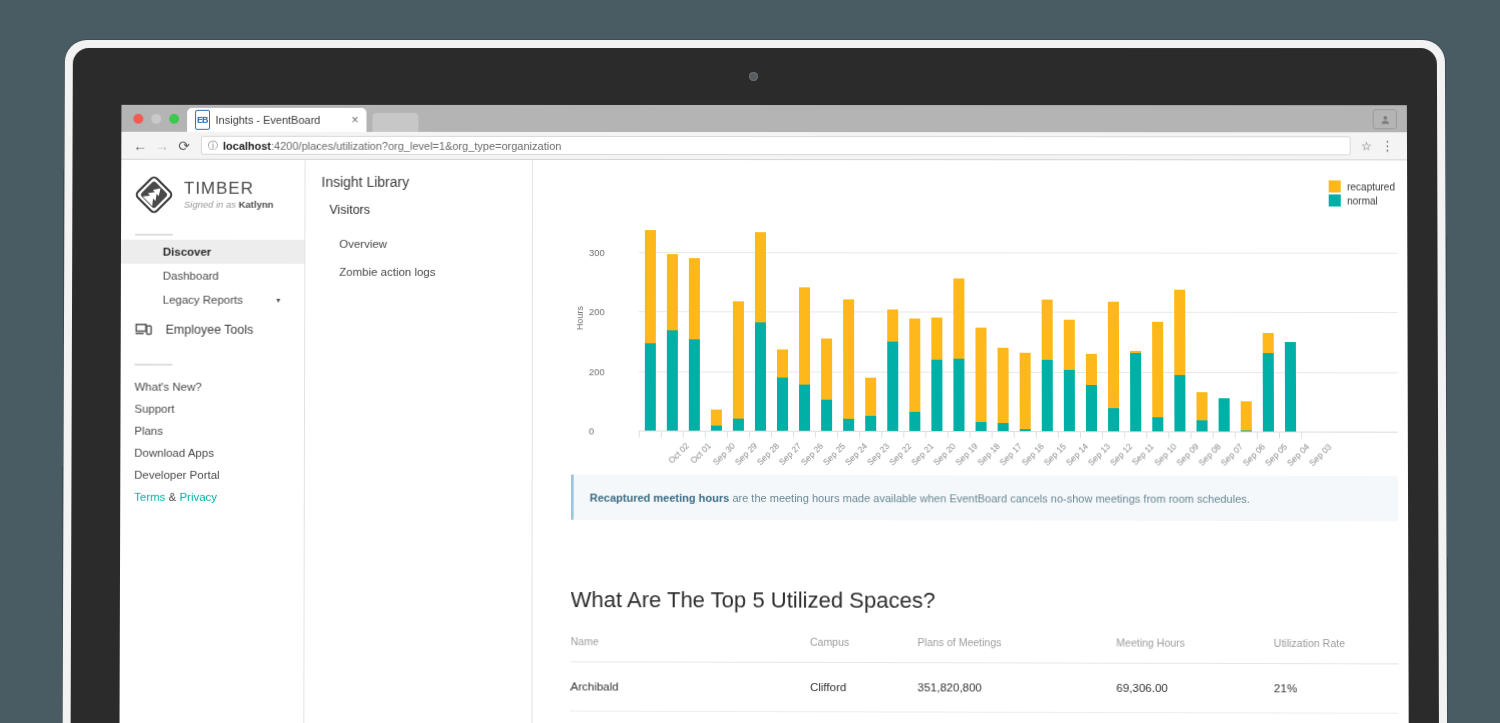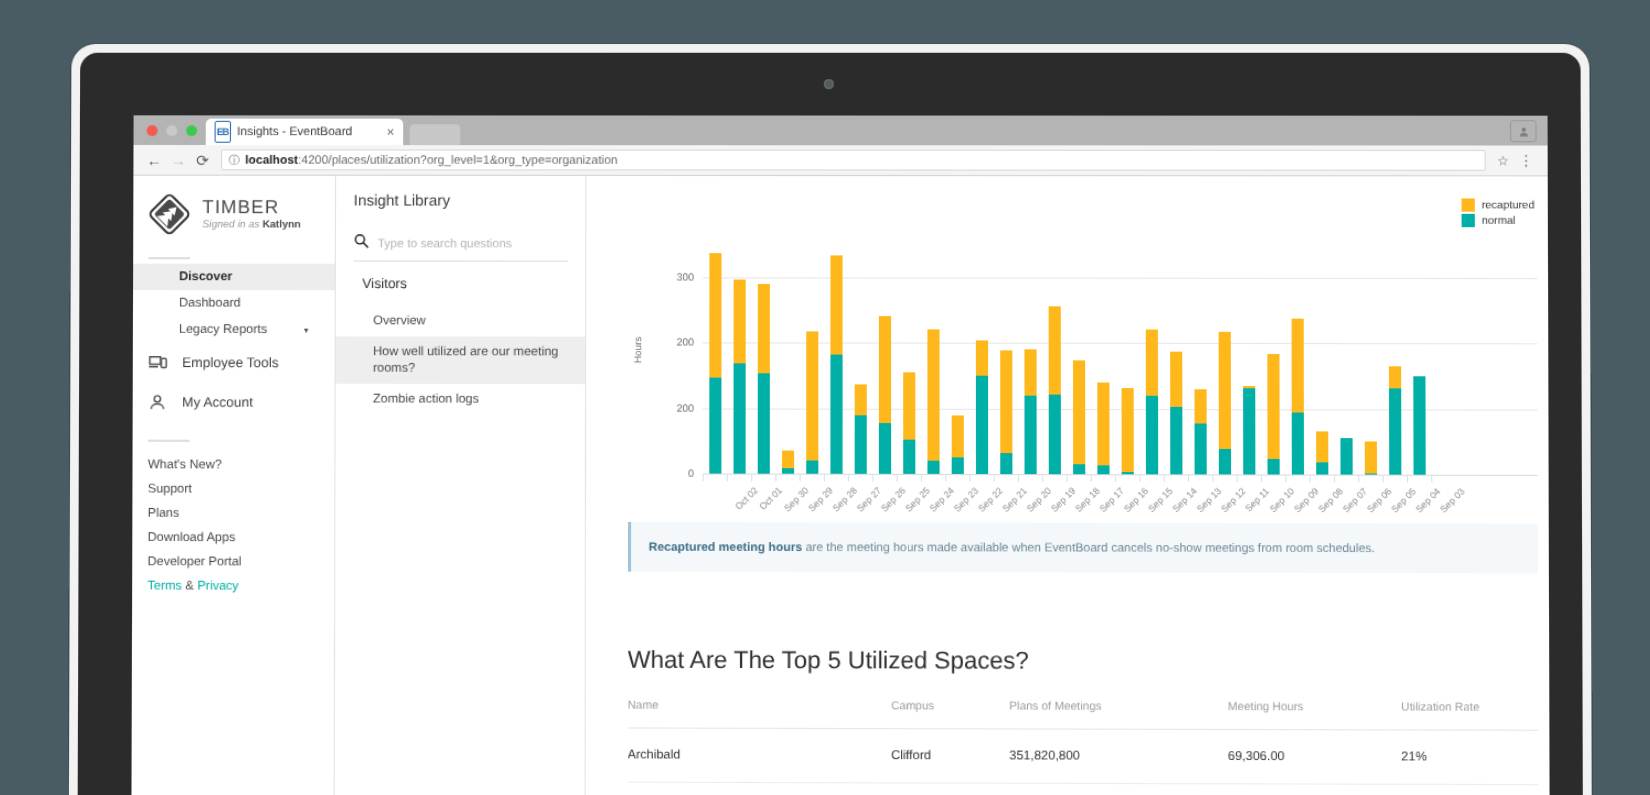--- a/index.html
+++ b/index.html
@@ -146,21 +146,21 @@
     background:#fff; padding:2px 4px; z-index:3;
   }
   .legend-row{ display:flex; align-items:center; margin-bottom:2px; }
   .legend-swatch{ width:12px; height:12px; margin-right:6px; flex:none;}
   #plot{ position:absolute; left:0; top:28px; right:10px; bottom:0; }
   #ylabel{
     position:absolute; left:4px; top:128px; font-size:9px; color:#6d6d6d;
     transform:rotate(-90deg); transform-origin:left top; white-space:nowrap;
   }
   .ytick{
-    position:absolute; left:18px; width:42px; text-align:right;
+    position:absolute; left:18px; width:42px; 
     font-size:9.5px; color:#6d6d6d; transform:translateY(-50%);
   }
   .gridline{ position:absolute; left:68px; right:0; height:1px; background:#e8e8e8; }
   #axis-line{ position:absolute; left:68px; right:0; height:1px; background:#dcdcdc; }
   #bars{ position:absolute; left:68px; right:0; bottom:0; height:100%; }
   .bar-col{
     position:absolute; bottom:0; display:flex; flex-direction:column; justify-content:flex-end;
   }
   .seg-recaptured{ background:#ffb81c; width:100%; }
   .seg-normal{ background:#00b0a6; width:100%; }
@@ -273,55 +273,36 @@
             <span class="nav-ico">
               <svg width="18" height="16" viewBox="0 0 24 20">
                 <path d="M2 3h13v9H2z" fill="none" stroke="#555" stroke-width="2"></path>
                 <path d="M1 15h11" stroke="#555" stroke-width="2"></path>
                 <rect x="16" y="5" width="6" height="11" rx="1.2" fill="none" stroke="#555" stroke-width="2"></rect>
               </svg>
             </span>
             <span>Employee Tools</span>
           </div>
 
-          <div class="nav-primary">
-            <span class="nav-ico">
-              <svg width="17" height="17" viewBox="0 0 24 24">
-                <circle cx="12" cy="7" r="4" fill="none" stroke="#555" stroke-width="2"></circle>
-                <path d="M4 20c0-4 3.6-6.5 8-6.5s8 2.5 8 6.5" fill="none" stroke="#555" stroke-width="2"></path>
-              </svg>
-            </span>
-            <span>My Account</span>
-          </div>
 
           <div id="links-divider"></div>
 
           <div class="nav-link">What's New?</div>
           <div class="nav-link">Support</div>
           <div class="nav-link">Plans</div>
           <div class="nav-link">Download Apps</div>
           <div class="nav-link">Developer Portal</div>
           <div class="nav-link legal"><a>Terms</a><span> &amp; </span><a>Privacy</a></div>
         </div>
 
         <div id="library">
           <div id="library-title">Insight Library</div>
-          <div id="search-wrap">
-            <span id="search-icon">
-              <svg width="14" height="14" viewBox="0 0 24 24">
-                <circle cx="10" cy="10" r="7" fill="none" stroke="#222" stroke-width="2.4"></circle>
-                <path d="M15.5 15.5L22 22" stroke="#222" stroke-width="2.6" stroke-linecap="round"></path>
-              </svg>
-            </span>
-            <input id="search-input" type="text" placeholder="Type to search questions" style="">
-          </div>
 
           <div class="lib-cat">Visitors</div>
           <div class="lib-item">Overview</div>
-          <div class="lib-item selected">How well utilized are our meeting rooms?</div>
           <div class="lib-item">Zombie action logs</div>
         </div>
 
         <div id="content">
           <div id="content-inner">
 
             <div id="chart-card">
               <div id="legend">
                 <div class="legend-row">
                   <span class="legend-swatch" style="background:#ffb81c"></span>

